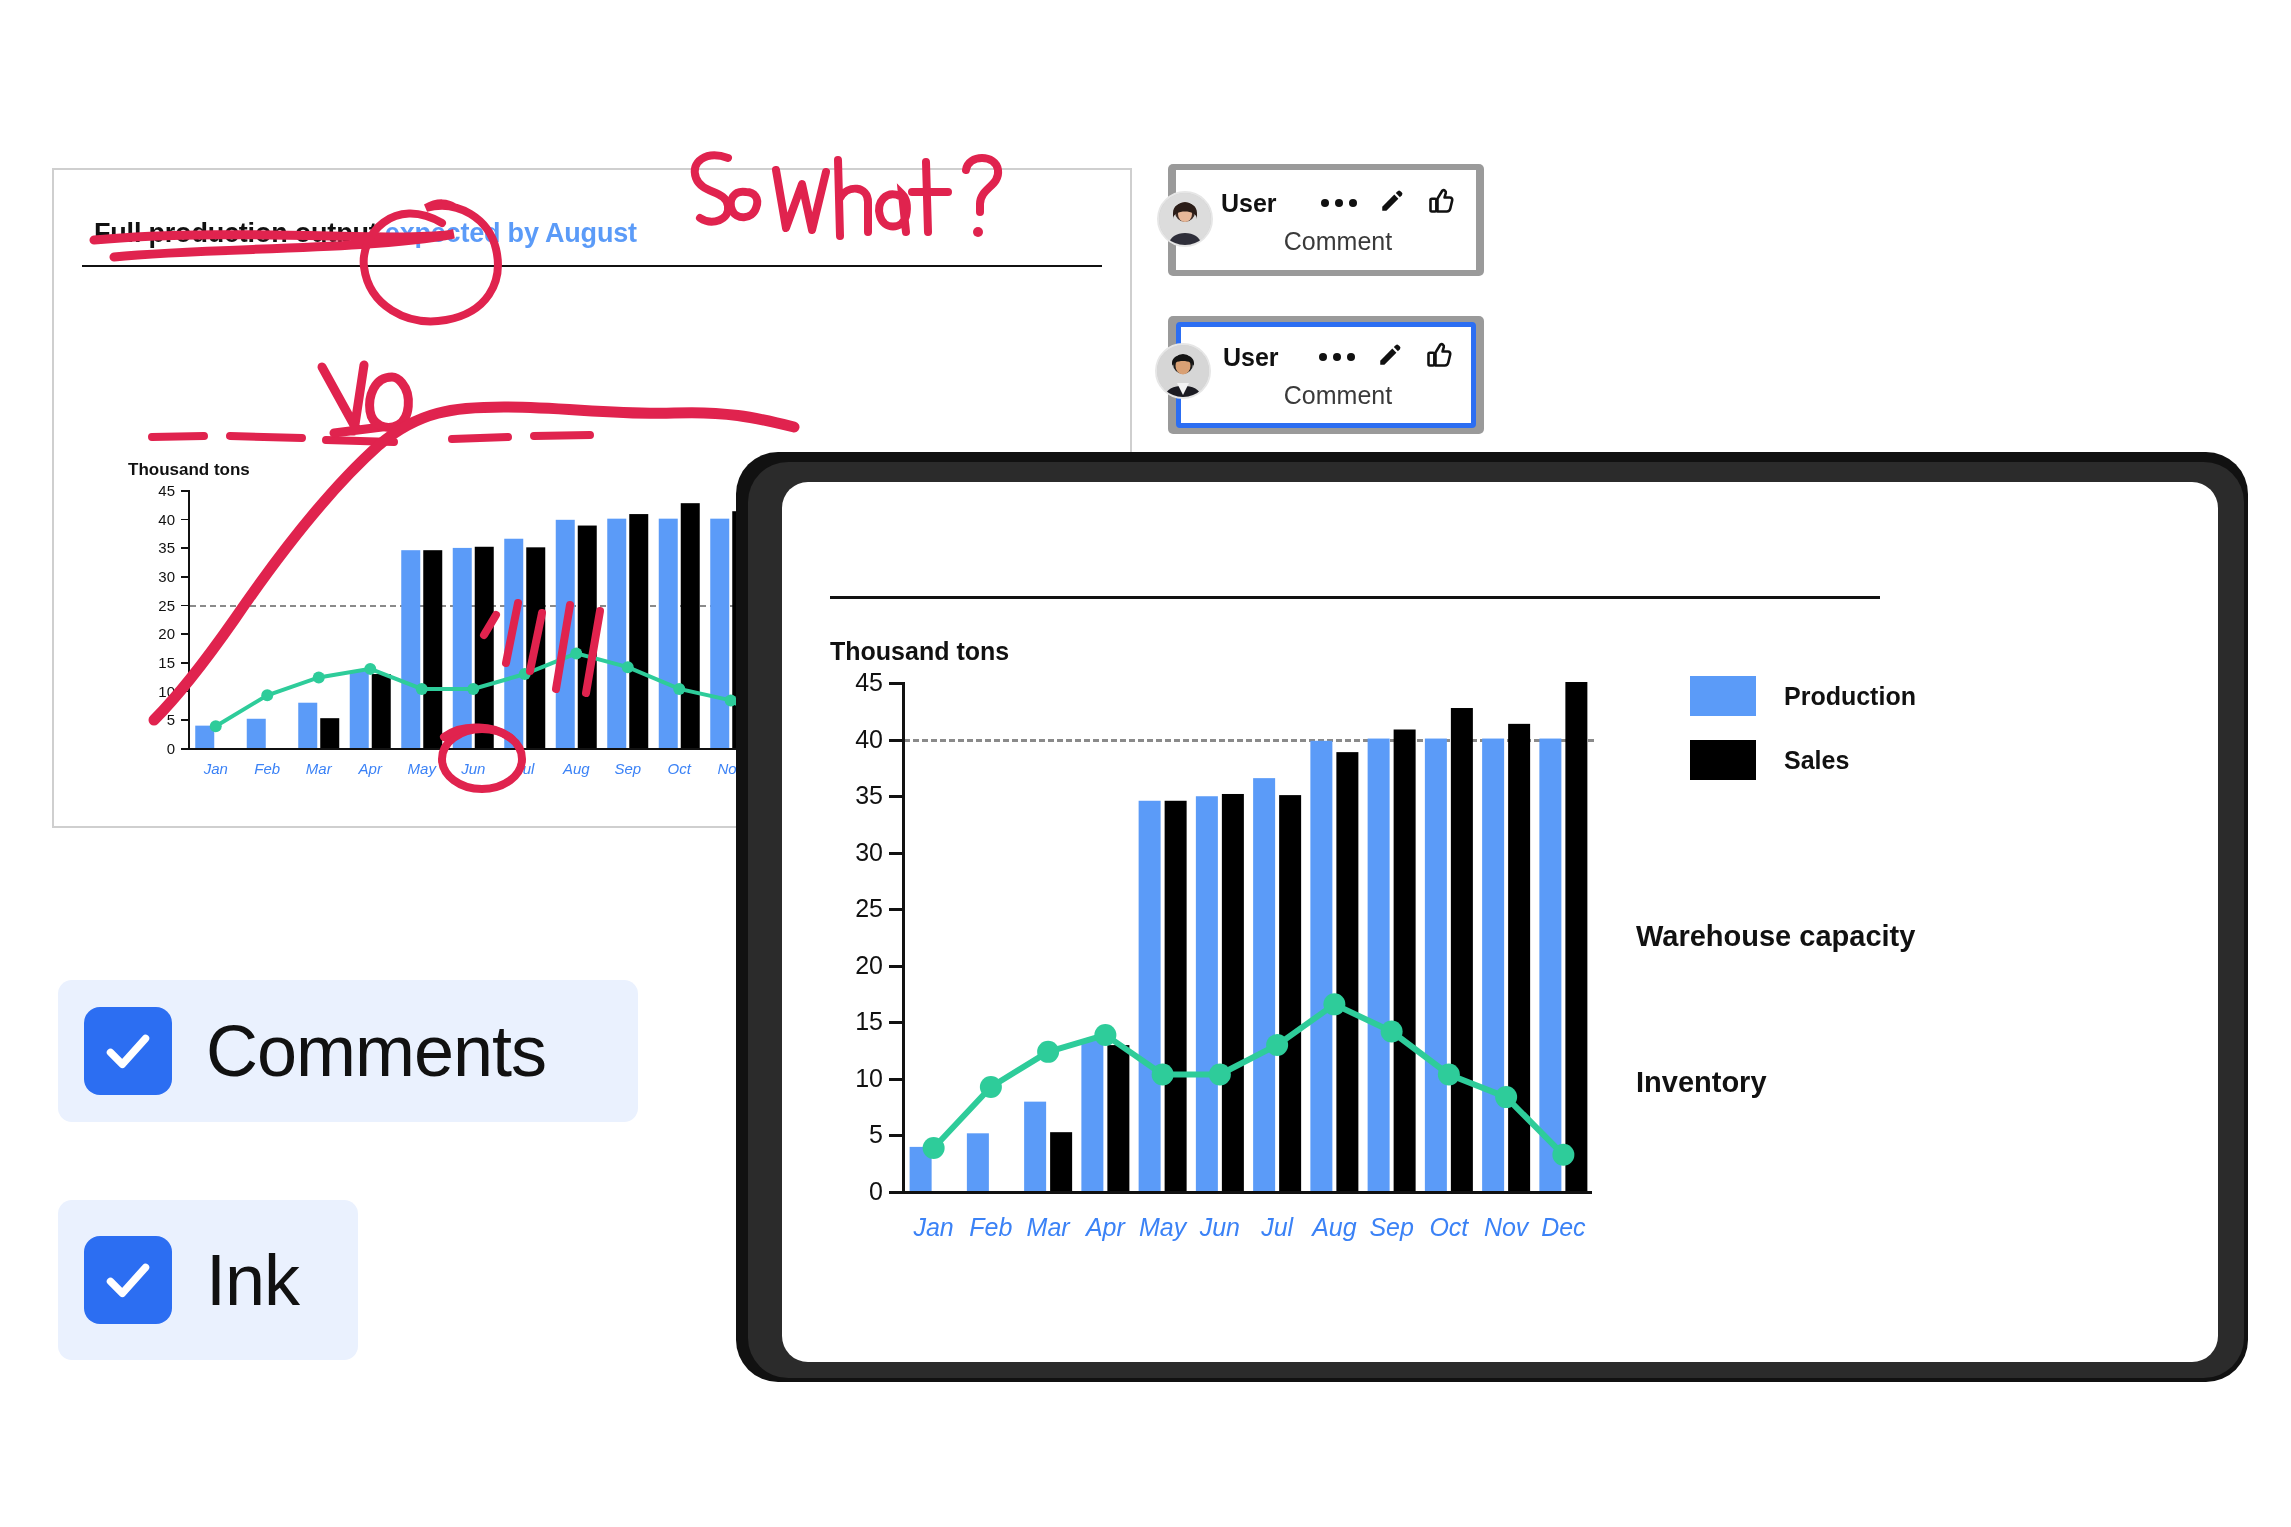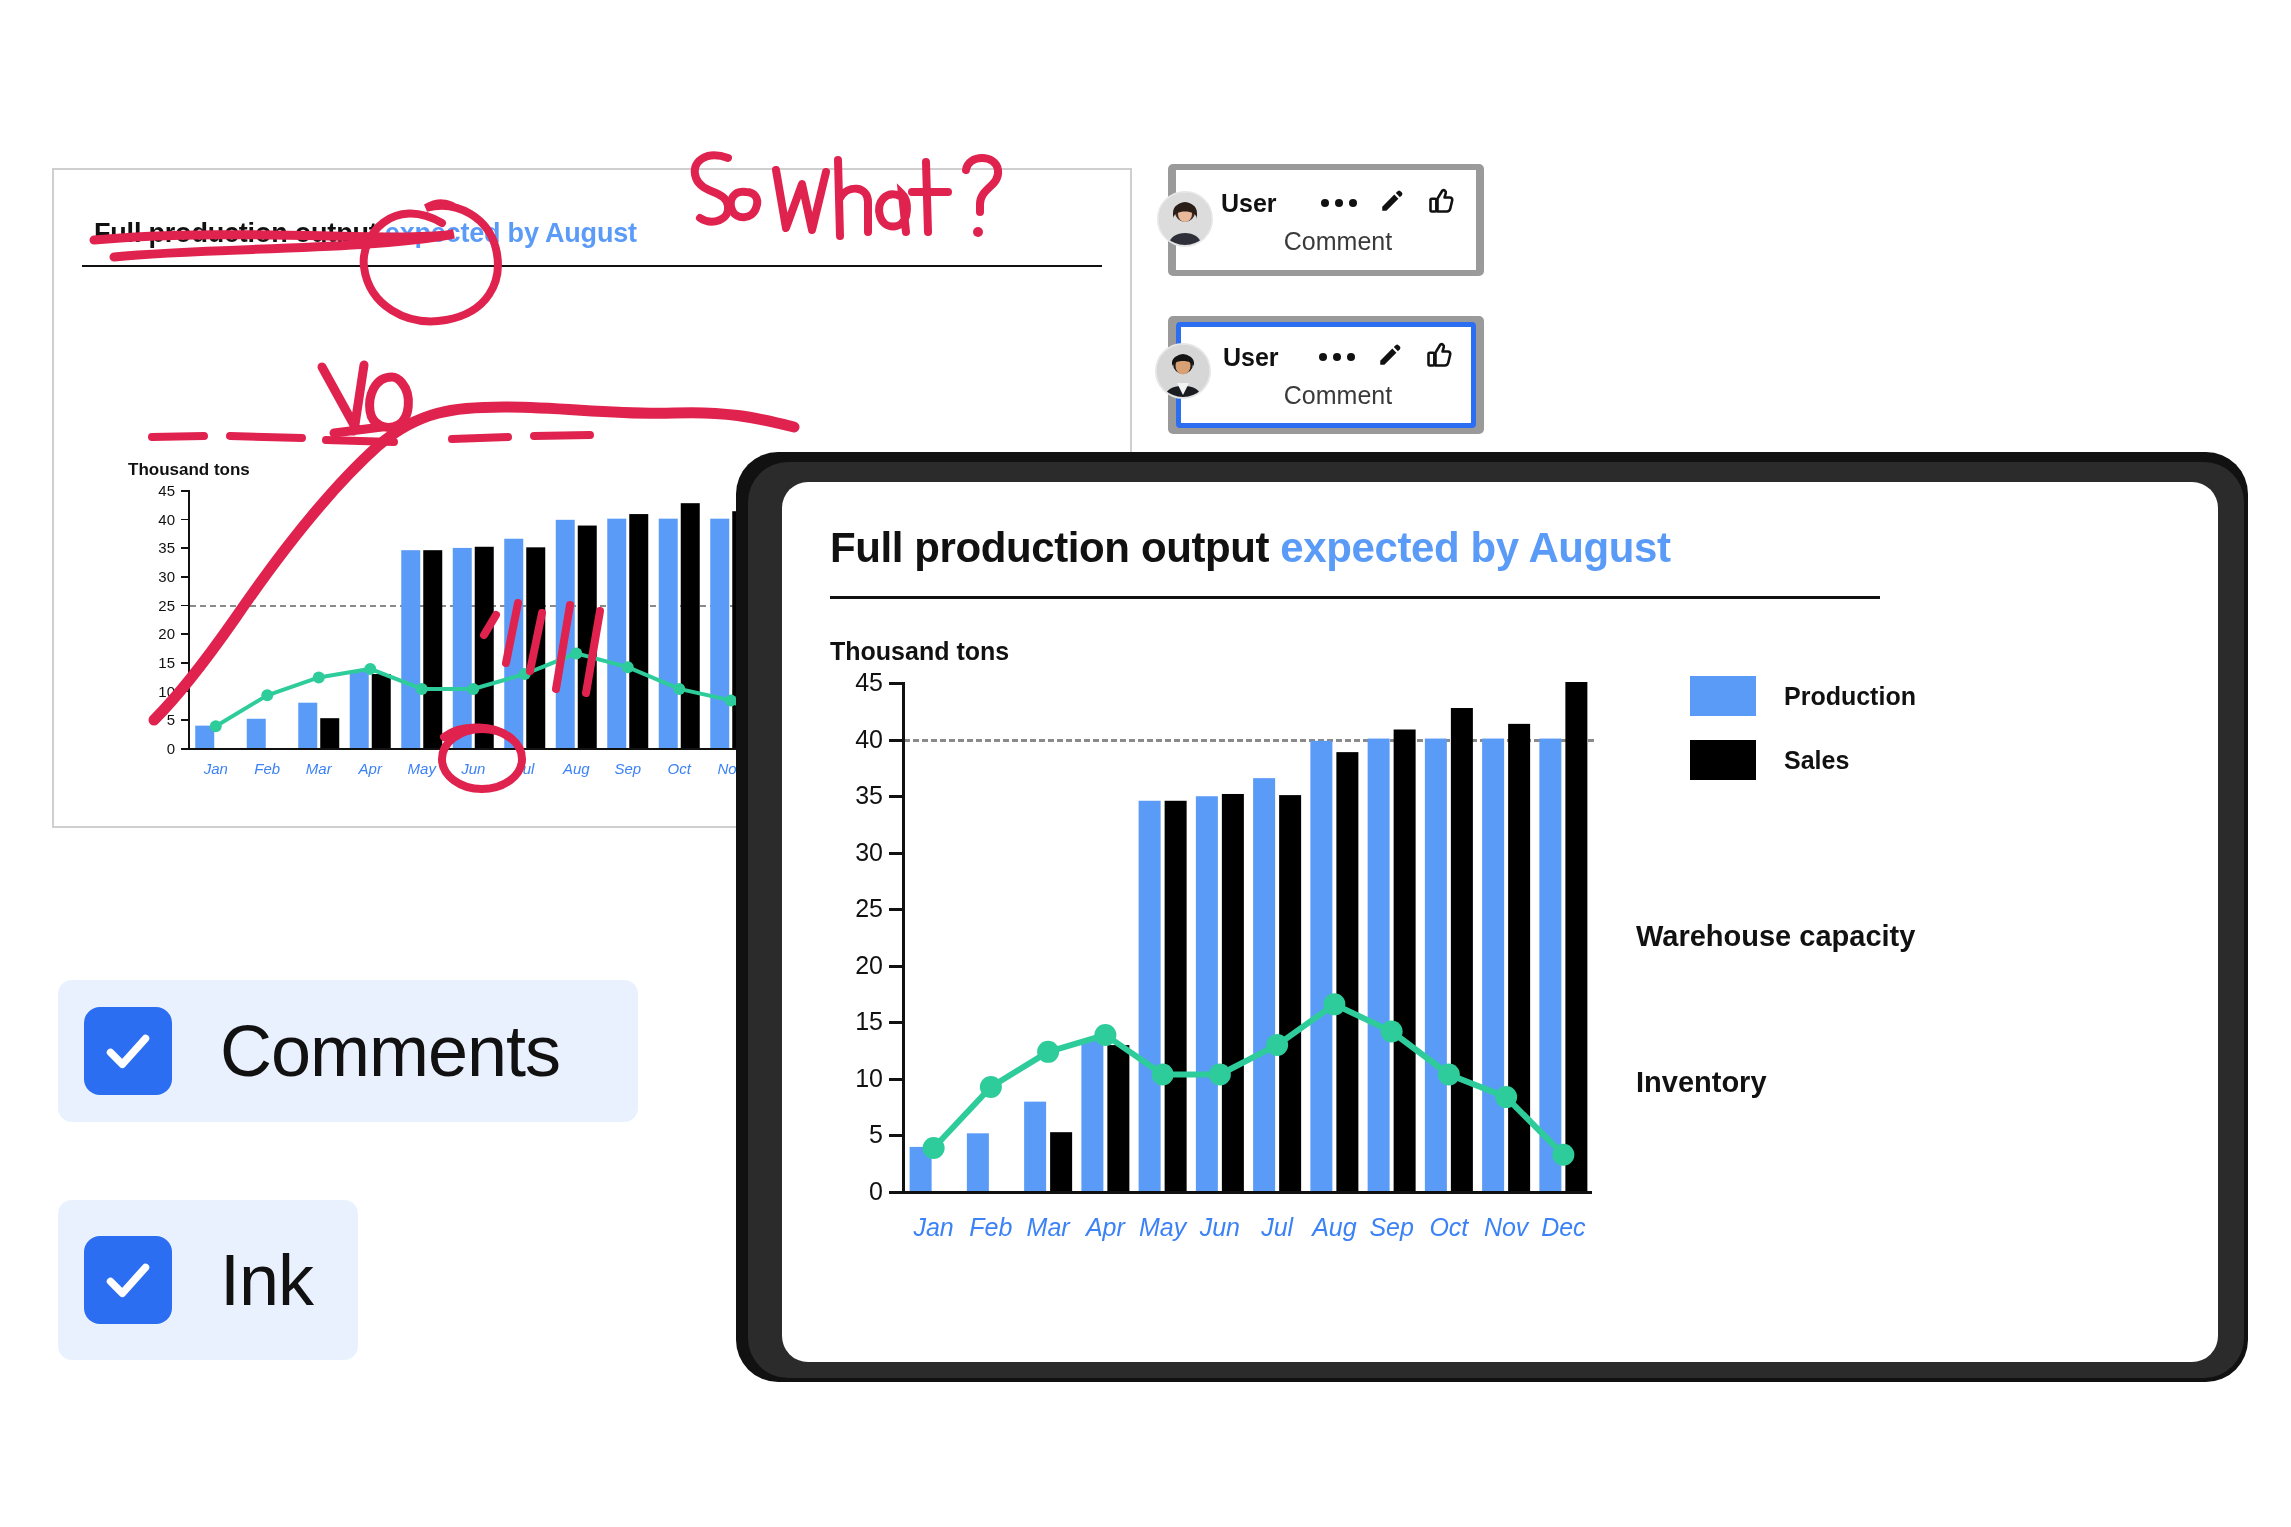--- a/index.html
+++ b/index.html
@@ -53,21 +53,21 @@
   .lg-sw{position:absolute;}
   .lg-lab{position:absolute;font-size:25px;font-weight:bold;color:#111;}
   .lg-lab.sm{font-size:15px;font-weight:bold;}
   .annot{position:absolute;font-size:29px;font-weight:bold;color:#111;}
 
   
   .toggle{position:absolute;background:#EAF1FE;border-radius:14px;display:flex;
       align-items:center;padding:22px 34px 22px 26px;box-sizing:border-box;}
   .chk{width:88px;height:88px;border-radius:16px;background:#2C6EF2;
       display:flex;align-items:center;justify-content:center;flex:0 0 auto;}
-  .toggle-lab{margin-left:48px;font-size:72px;color:#111;letter-spacing:-1px;white-space:nowrap;}
+  .toggle-lab{margin-left:34px;font-size:72px;color:#111;letter-spacing:-1px;white-space:nowrap;}
 </style>
 </head>
 <body>
 
 <div class="abs" id="small-card">
   <div id="small-title">
     <span>Full production output </span><span class="hl">expected by August</span>
   </div>
   <div id="small-rule"></div>
   <div id="small-unit">Thousand tons</div>
@@ -284,23 +284,20 @@
   <div class="cmt-body">Comment</div>
 </div>
 
 <div class="abs cmt-shadow" style="left:1168px;top:456px;width:316px;height:70px;z-index:6;"></div>
 <div class="abs cmt" style="left:1176px;top:462px;width:300px;height:60px;border:3px solid #d8d8d8;border-radius:6px;
      background:linear-gradient(#fafafa,#e4e4e4);z-index:7;"></div>
 
 <div class="abs" id="device-shadow"></div>
 <div class="abs" id="device-shadow2"></div>
 <div class="abs" id="device">
-  <div id="main-title">
-    <span>Full production output </span><span class="hl">expected by August</span>
-  </div>
   <div id="main-rule"></div>
   <div id="main-unit">Thousand tons</div>
 
   <div class="abs" id="main-plot" style="left:48px;top:200px;width:1340px;height:620px;">
 
     <div class="axis-line" style="left:72px;top:0;width:3px;height:512px;"></div>
     <div class="axis-line" style="left:72px;top:509px;width:690px;height:3px;"></div>
     <div class="dash" style="left:74px;top:57px;width:690px;"></div>
 
     <svg class="abs" style="left:0;top:0;" width="800" height="515">

